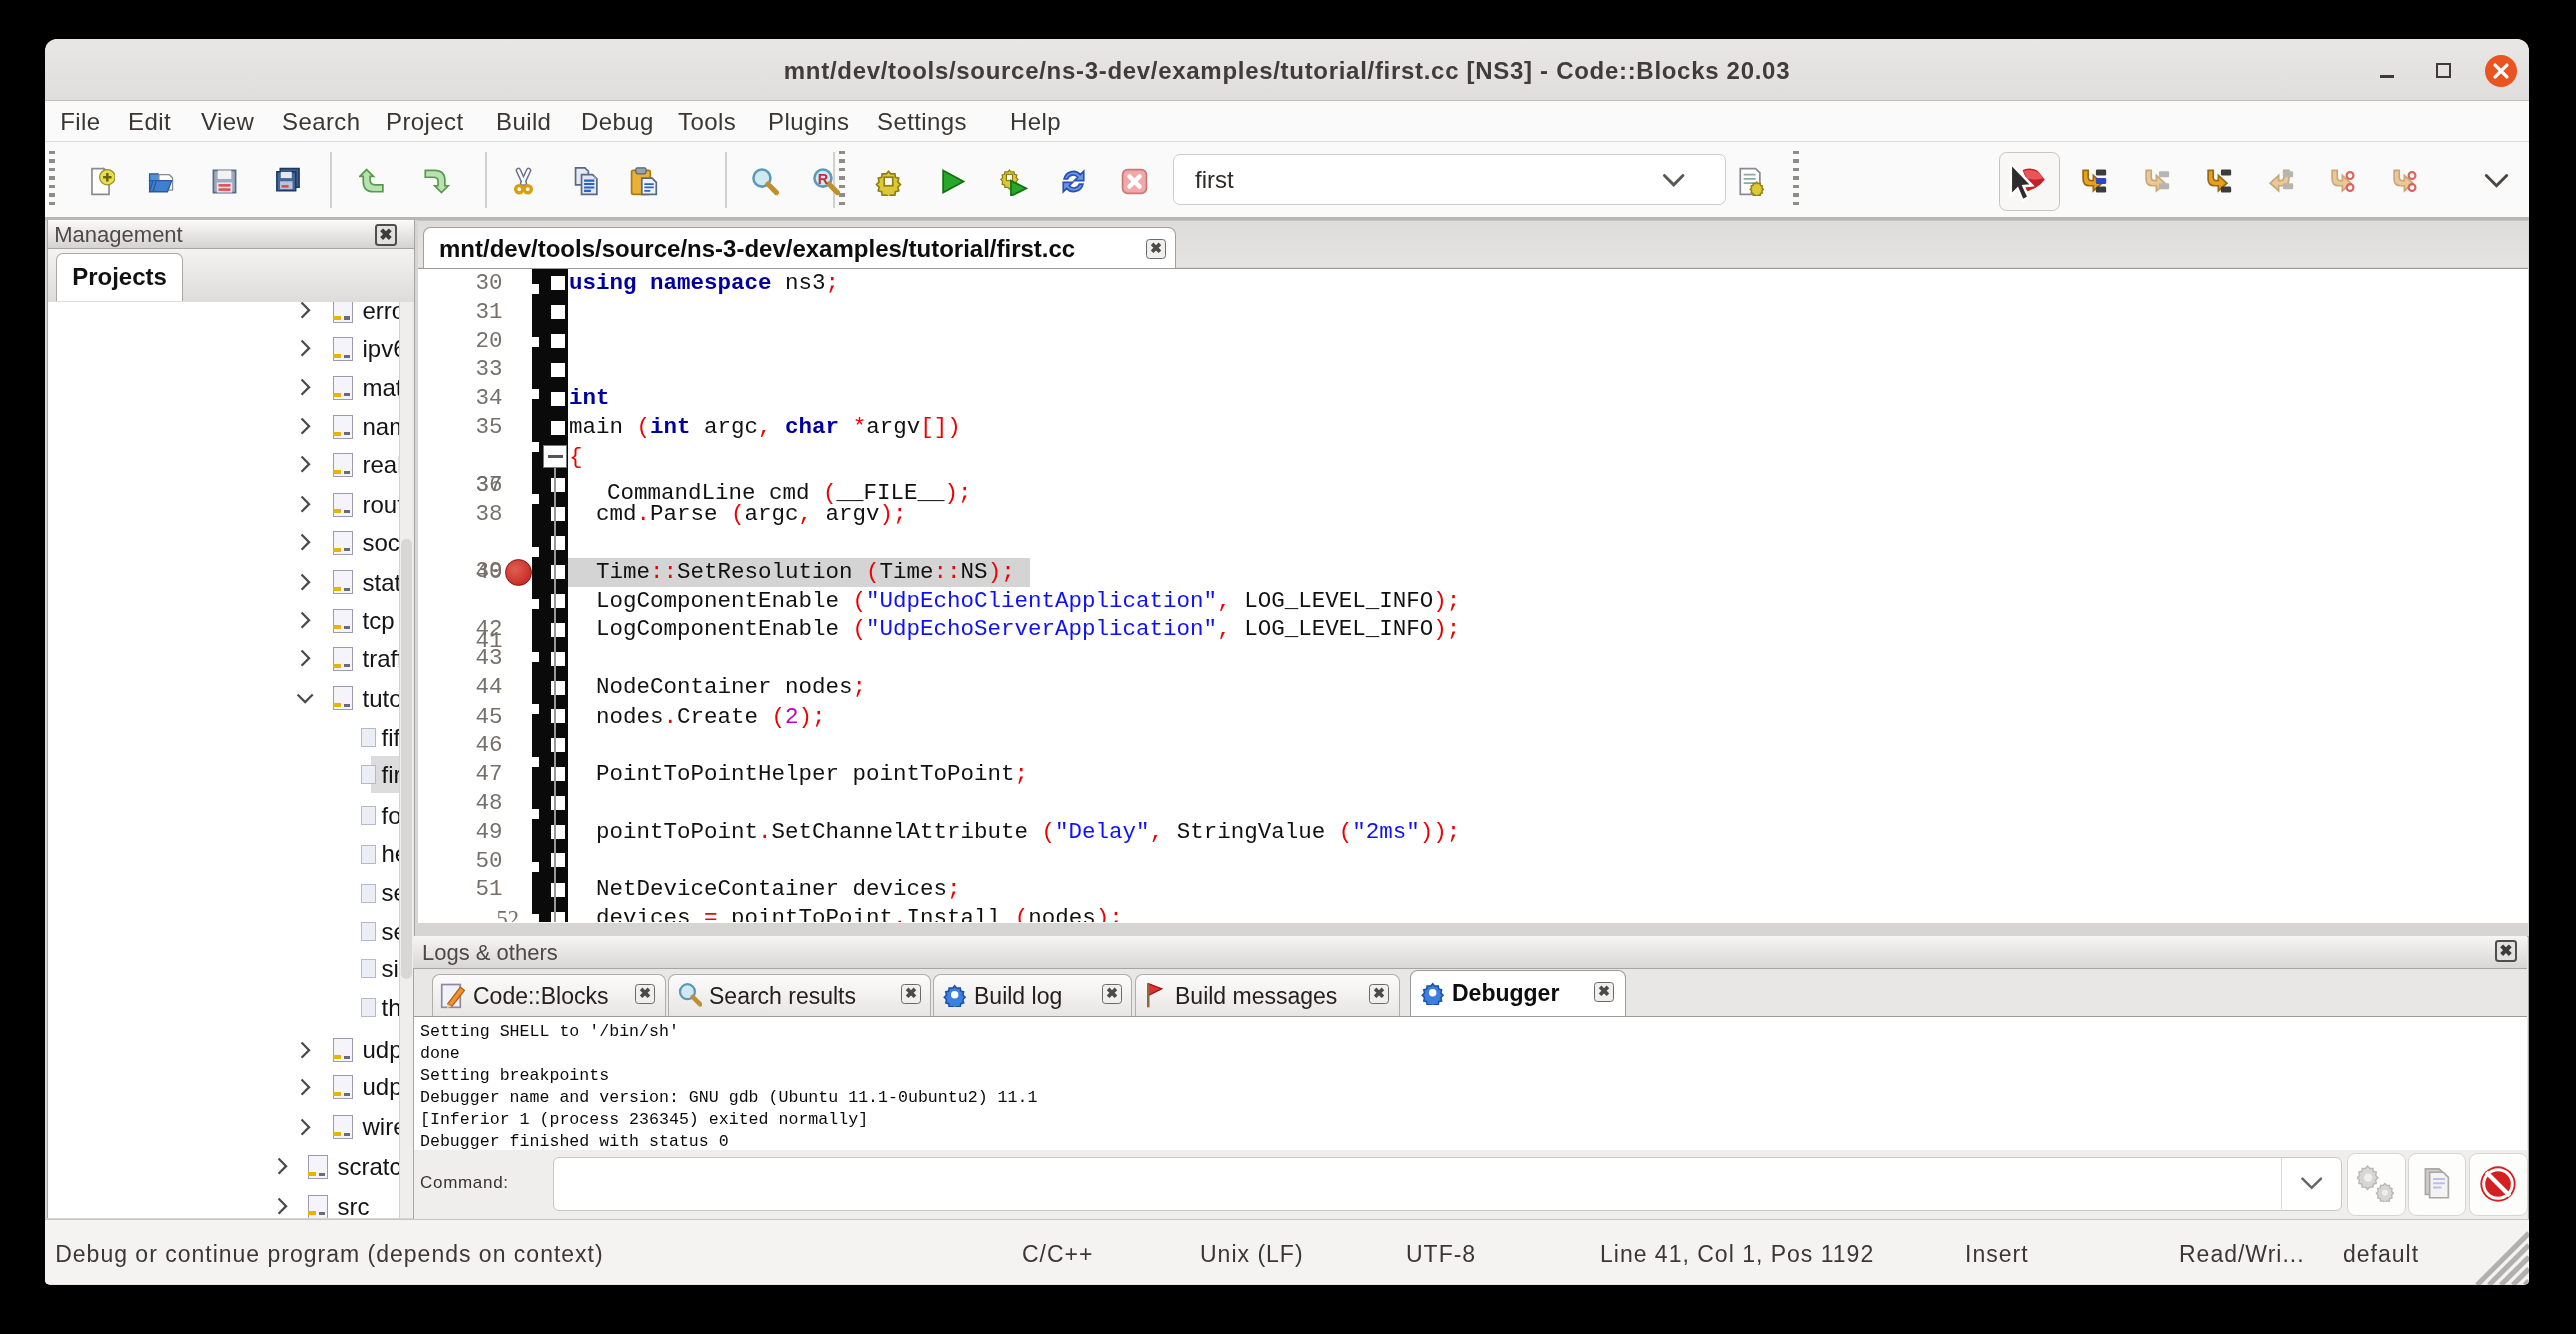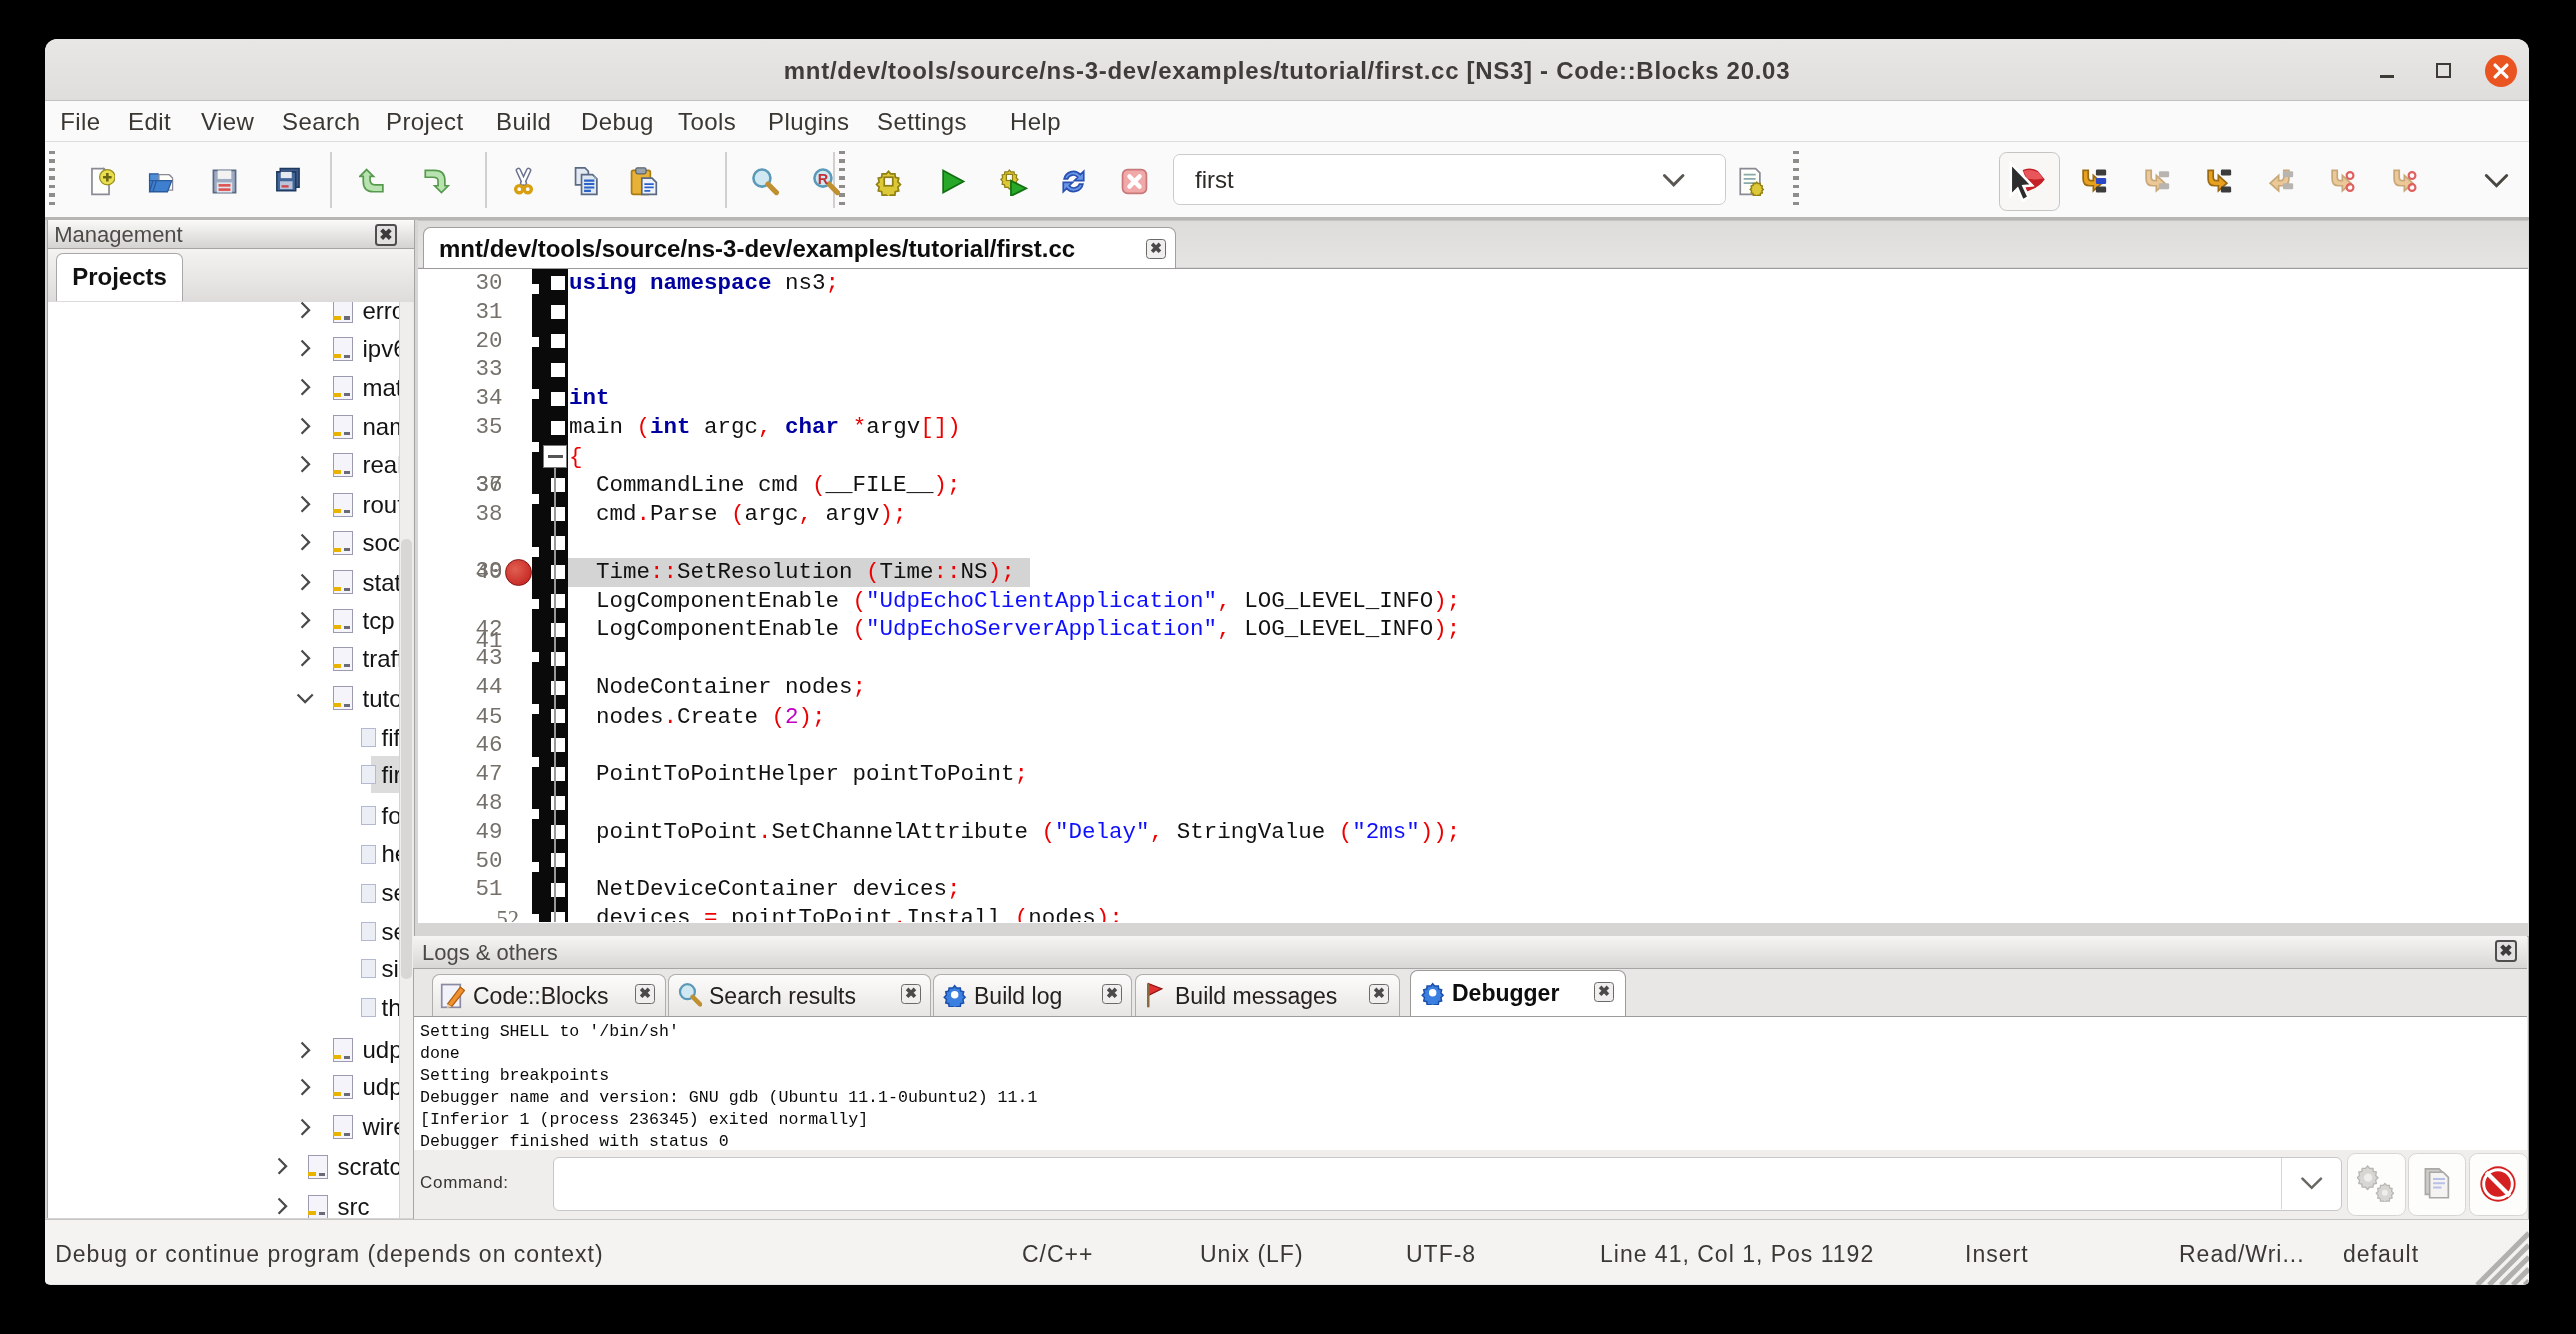--- a/index.html
+++ b/index.html
@@ -420,21 +420,21 @@
       <div class="ln mono" style="left:24.6px;top:58px;">20</div>
       <div class="ln mono" style="left:24.6px;top:86px;">33</div>
       <div class="cl mono" style="left:151px;top:86px;"></div>
       <div class="ln mono" style="left:24.6px;top:115px;">34</div>
       <div class="cl mono" style="left:151px;top:115px;"><span class="k">int</span></div>
       <div class="ln mono" style="left:24.6px;top:144px;">35</div>
       <div class="cl mono" style="left:151px;top:144px;">main <span class="r">(</span><span class="k">int</span> argc<span class="r">,</span> <span class="k">char</span> <span class="r">*</span>argv<span class="r">[])</span></div>
       <div class="ln mono" style="left:24.6px;top:174px;margin-top:28px;">36</div>
       <div class="cl mono" style="left:151px;top:174px;"><span class="r">{</span></div>
       <div class="ln mono" style="left:24.6px;top:202px;">37</div>
-      <div class="cl mono" style="left:151px;top:202px;">  CommandLine cmd <span class="r">(</span>__FILE__<span class="r">);</span></div>
+      <div class="cl mono" style="left:151px;top:210px;padding-left:11px;">  CommandLine cmd <span class="r">(</span>__FILE__<span class="r">);</span></div>
       <div class="ln mono" style="left:24.6px;top:231px;">38</div>
       <div class="cl mono" style="left:151px;top:231px;">  cmd<span class="r">.</span>Parse <span class="r">(</span>argc<span class="r">,</span> argv<span class="r">);</span></div>
       <div class="ln mono" style="left:24.6px;top:260px;margin-top:28px;">39</div>
       <div class="cl mono" style="left:151px;top:260px;"></div>
       <div class="ln mono" style="left:24.6px;top:289px;">40</div>
       <div class="cl mono" style="left:151px;top:289px;">  Time<span class="r">::</span>SetResolution <span class="r">(</span>Time<span class="r">::</span>NS<span class="r">);</span></div>
       <div class="ln mono" style="left:24.6px;top:318px;margin-top:40px;">41</div>
       <div class="cl mono" style="left:151px;top:318px;">  LogComponentEnable <span class="r">(</span><span class="s">"UdpEchoClientApplication"</span><span class="r">,</span> LOG_LEVEL_INFO<span class="r">);</span></div>
       <div class="ln mono" style="left:24.6px;top:346px;">42</div>
       <div class="cl mono" style="left:151px;top:346px;">  LogComponentEnable <span class="r">(</span><span class="s">"UdpEchoServerApplication"</span><span class="r">,</span> LOG_LEVEL_INFO<span class="r">);</span></div>

